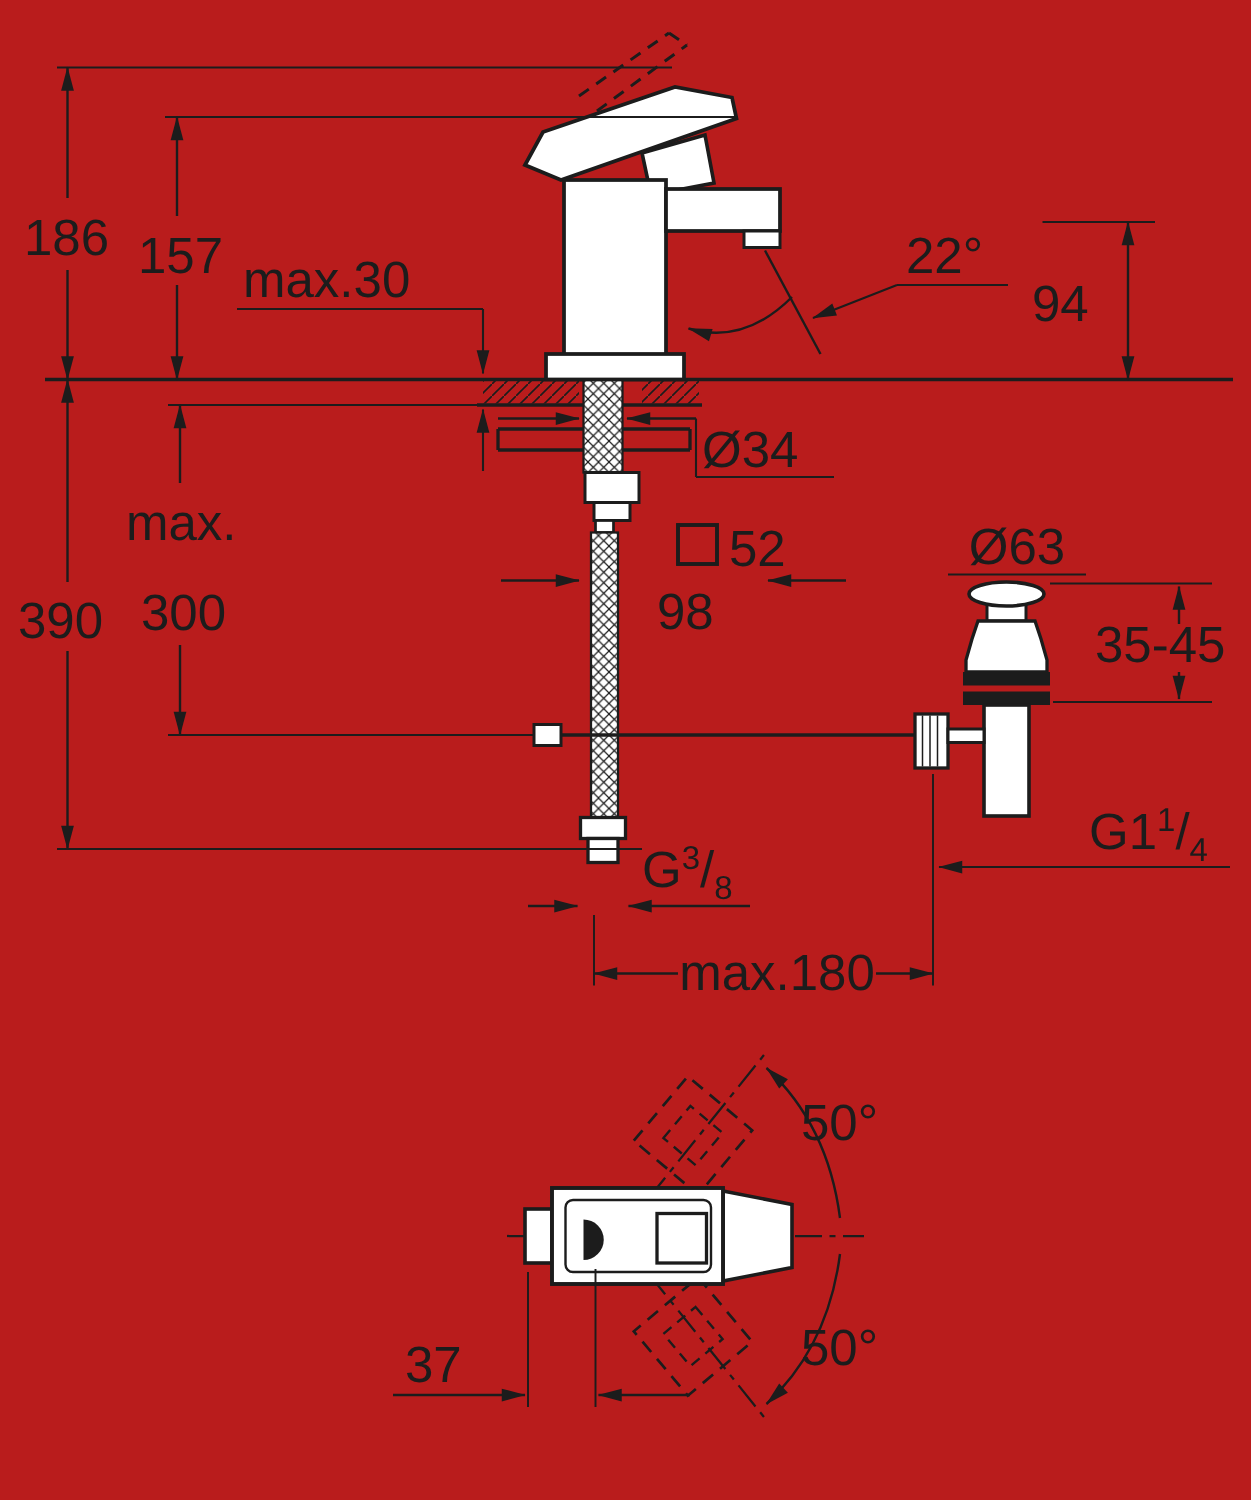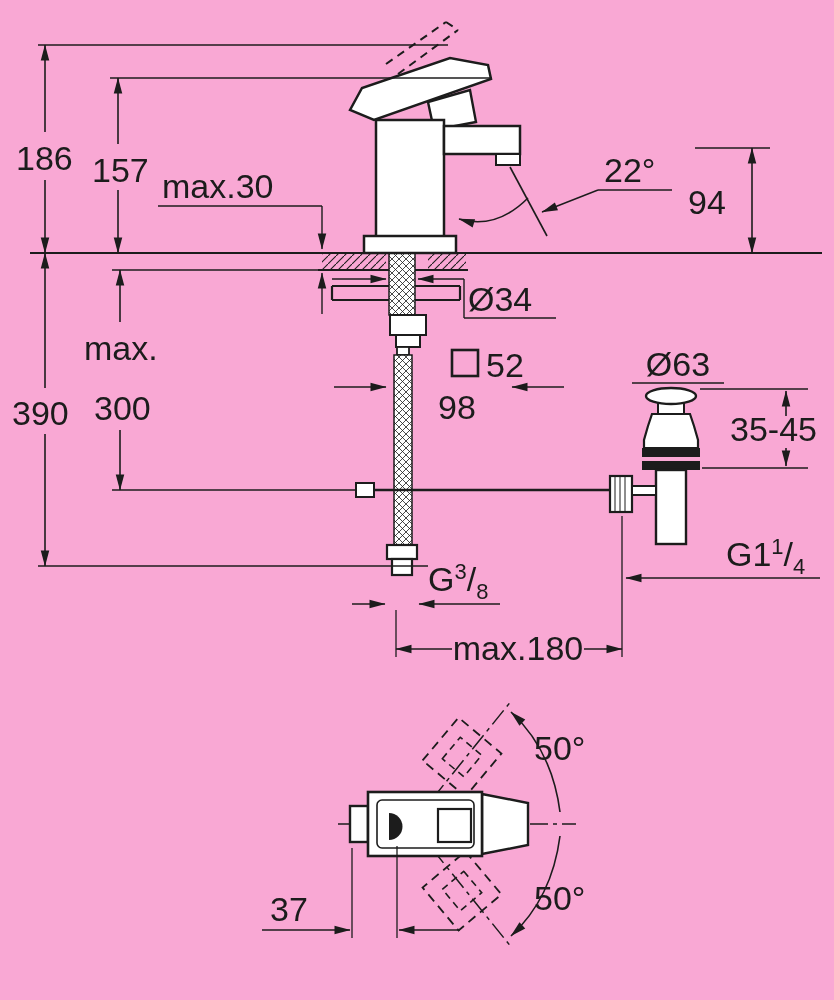--- a/index.html
+++ b/index.html
@@ -1,16 +1,16 @@
 <!DOCTYPE html>
 <html><head>
 <meta charset="utf-8">
 <style>
   html,body{margin:0;padding:0;background:#ffffff;}
-  .stage{width:834px;height:1000px;background:#f9a8d4;overflow:hidden;}
+  .stage{width:834px;height:1000px;background:#b91c1c;overflow:hidden;}
   svg{display:block;}
   .dim-text{font-family:"Liberation Sans",sans-serif;font-size:34px;fill:#1c1c1c;}
   .frac{font-size:22px;}
   .outline{stroke:#1c1c1c;fill:#ffffff;}
   .dimline{stroke:#1c1c1c;fill:none;}
 </style>
 </head>
 <body>
 
 <div class="stage">

